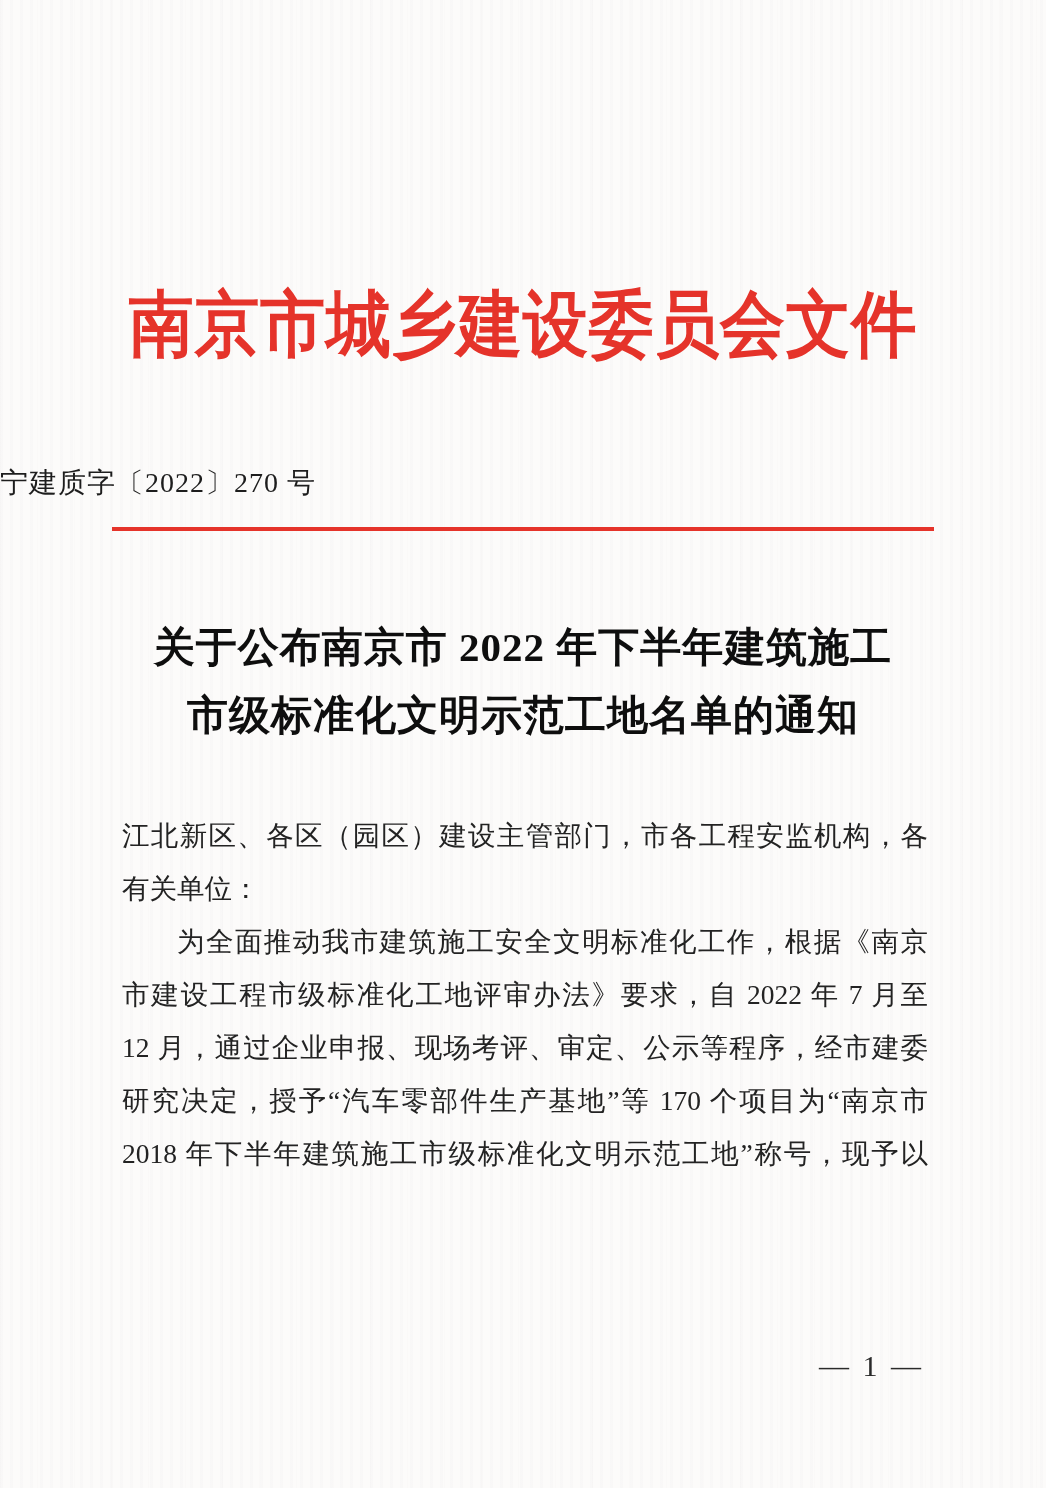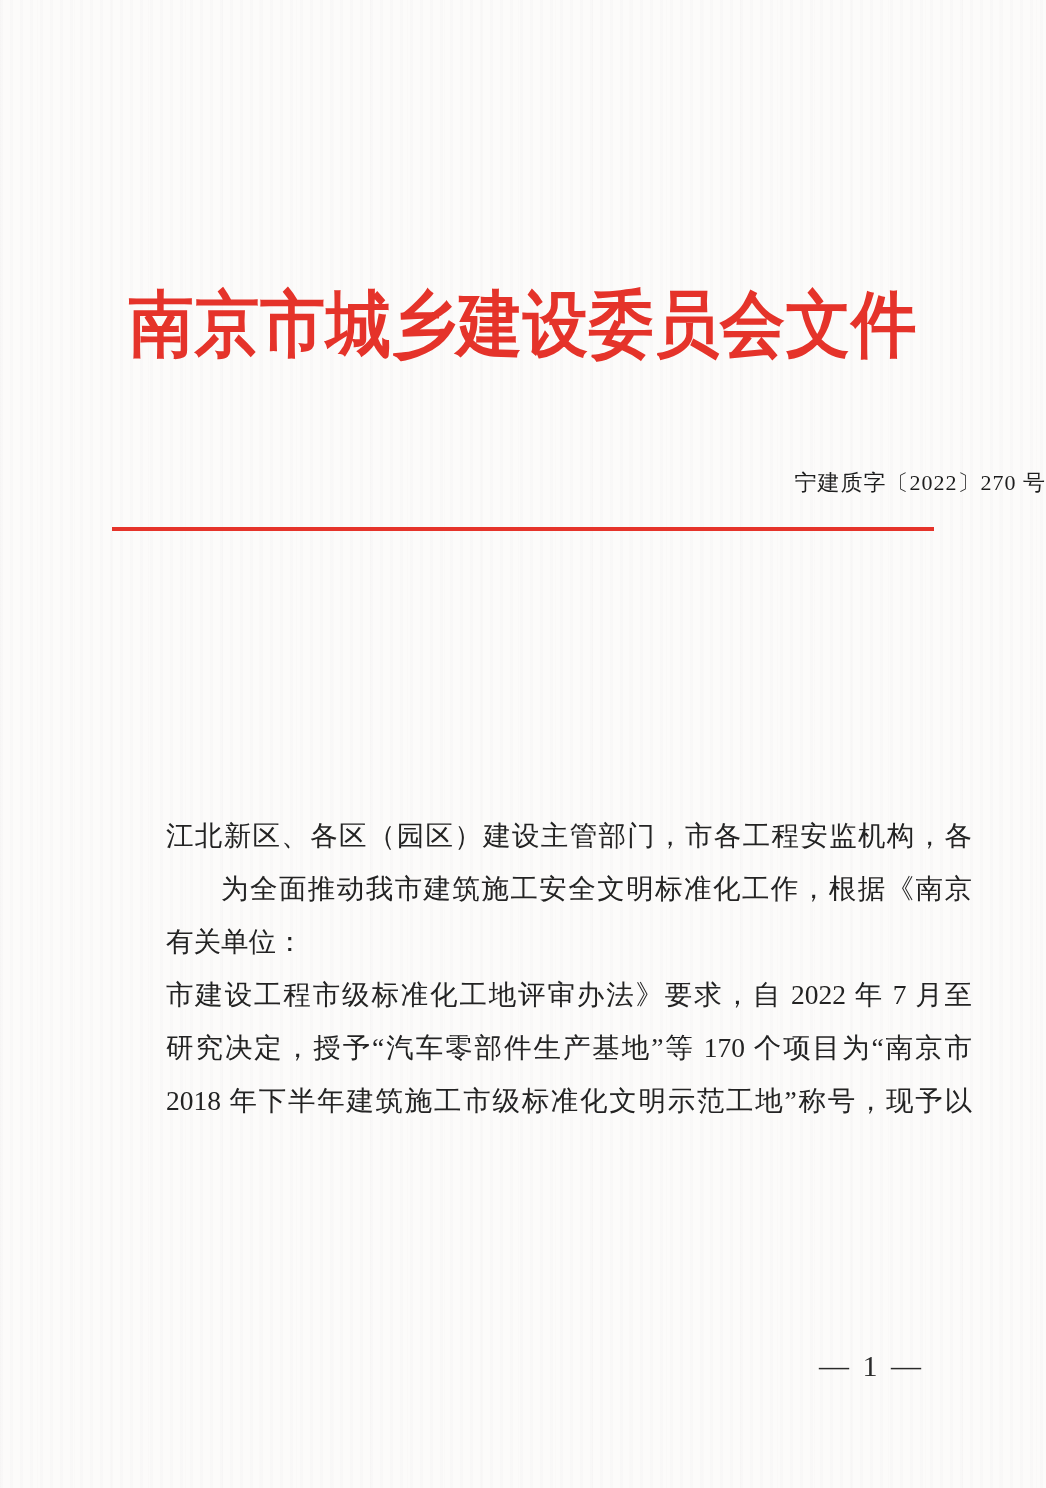--- a/index.html
+++ b/index.html
@@ -37,22 +37,22 @@
     transform: scaleX(0.90);
     transform-origin: 50% 50%;
     letter-spacing: 1px;
   }
 
   .doc-number {
     position: absolute;
     top: 462px;
     left: 0;
     width: 100%;
-    text-align: right;
-    font-size: 22px;
+    text-align: left;
+    font-size: 28px;
     line-height: 42px;
     color: #1d1d1d;
     letter-spacing: 1px;
   }
 
   .red-line {
     position: absolute;
     top: 527px;
     left: 112px;
     width: 822px;
@@ -74,21 +74,20 @@
   }
 
   .body-text {
     position: absolute;
     top: 809px;
     left: 122px;
     width: 806px;
     font-size: 27.5px;
     line-height: 53px;
     color: var(--ink);
-    margin-left: 44px;
   }
 
   .body-line {
     height: 53px;
     overflow: hidden;
     text-align: justify;
     text-align-last: justify;
   }
   .body-line.end {
     text-align-last: left;
@@ -112,25 +111,30 @@
 <body>
 
 <div class="page" style="background-color: rgb(252, 251, 250);">
 
   <div class="org-title">南京市城乡建设委员会文件</div>
 
   <div class="doc-number">宁建质字〔2022〕270 号</div>
 
   <div class="red-line"></div>
 
+  <div class="doc-title">
+    <div>关于公布南京市 2022 年下半年建筑施工</div>
+    <div>市级标准化文明示范工地名单的通知</div>
+  </div>
 
   <div class="body-text">
     <div class="body-line">江北新区、各区（园区）建设主管部门，市各工程安监机构，各</div>
+    <div class="body-line end">有关单位：</div>
     <div class="body-line indent">为全面推动我市建筑施工安全文明标准化工作，根据《南京</div>
-    <div class="body-line end">有关单位：</div>
     <div class="body-line">市建设工程市级标准化工地评审办法》要求，自 2022 年 7 月至</div>
+    <div class="body-line">12 月，通过企业申报、现场考评、审定、公示等程序，经市建委</div>
     <div class="body-line">研究决定，授予“汽车零部件生产基地”等 170 个项目为“南京市</div>
     <div class="body-line">2018 年下半年建筑施工市级标准化文明示范工地”称号，现予以</div>
   </div>
 
   <div class="page-number">— 1 —</div>
 
 </div>
 
 </body></html>

